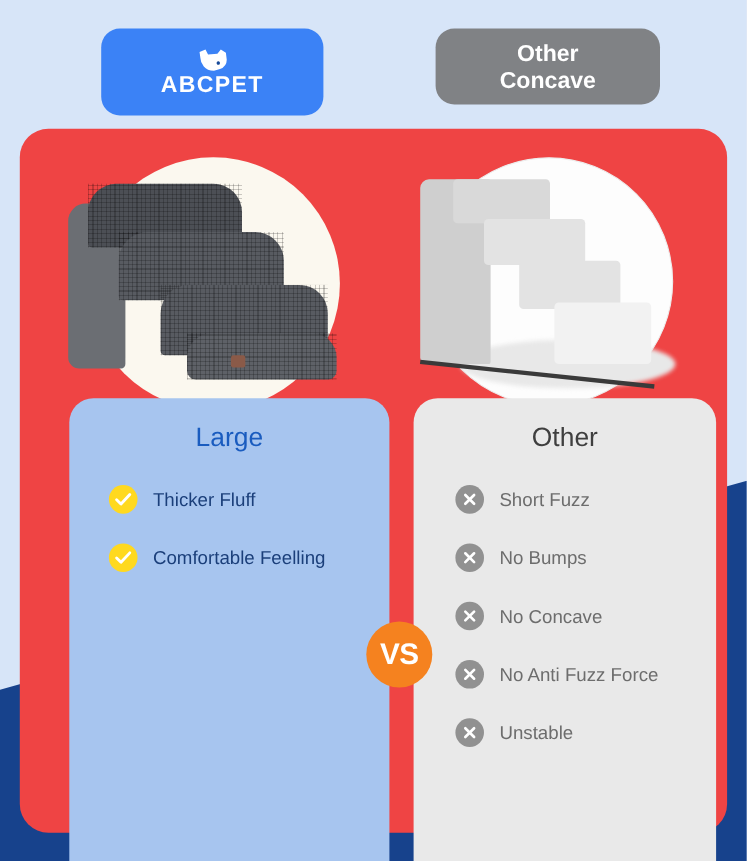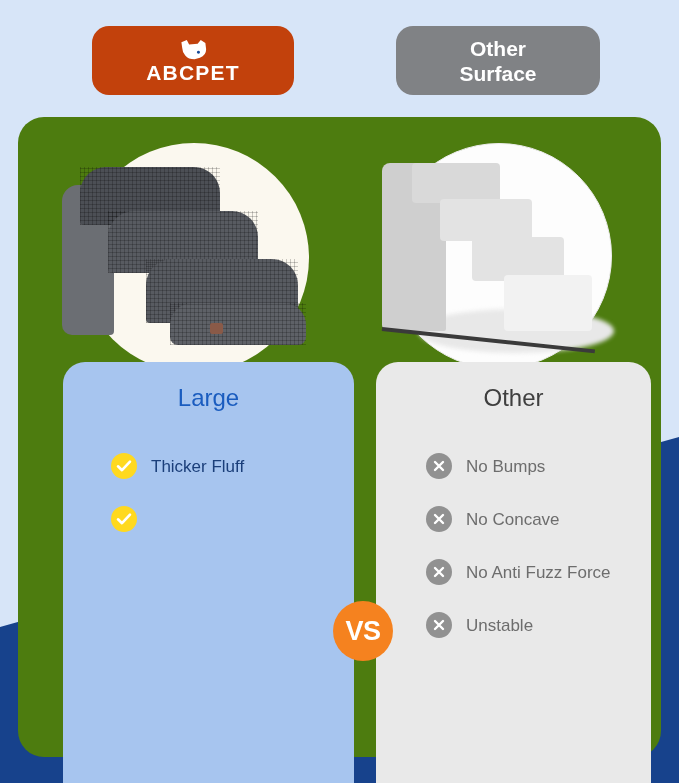--- a/index.html
+++ b/index.html
@@ -42,22 +42,22 @@
     position: absolute;
     border-radius: 17px;
     display: flex;
     flex-direction: column;
     align-items: center;
     justify-content: center;
     box-sizing: border-box;
   }
   #brand-pill {
     left: 92px; top: 0;
-    width: 202px; height: 69px;
-    background: #c2410c;
+    width: 202px; height: 79px;
+    background: #3b82f6;
   }
   #brand-logo-mark {
     width: 34px; height: 22px;
     margin-bottom: 1px;
     display: block;
   }
   #brand-wordmark {
     color: #ffffff;
     font-size: 21px;
     font-weight: bold;
@@ -74,21 +74,21 @@
     font-size: 21px;
     font-weight: bold;
     line-height: 25px;
   }
 
   
   #white-card {
     position: absolute;
     left: 18px; top: 117px;
     width: 643px; height: 640px;
-    background: #4d7c0f;
+    background: #ef4444;
     border-radius: 26px;
   }
 
   
   .product-area {
     position: absolute;
     top: 16px;
     height: 246px;
   }
   #product-area-left  { left: 18px;  width: 292px; }
@@ -187,21 +187,21 @@
     line-height: 27px;
     font-weight: normal;
     margin: 0;
     padding-top: 22px;
   }
   #panel-left .panel-title  { color: #1a5cbf; }
   #panel-right .panel-title { color: #3f3f3f; }
 
   .feature-list {
     list-style: none;
-    margin: 16px;
+    margin: 4px;
     padding: 26px 0 0 0;
   }
   .feature-item {
     display: flex;
     align-items: center;
     min-height: 26px;
     margin-bottom: 27px;
   }
   #panel-left .feature-item  { padding-left: 32px; }
   #panel-right .feature-item { padding-left: 34px; }
@@ -220,21 +220,21 @@
   .feature-text {
     font-size: 17px;
     line-height: 21px;
   }
   #panel-left .feature-text  { color: #1b3f7a; }
   #panel-right .feature-text { color: #6d6d6d; }
 
   
   #vs-badge {
     position: absolute;
-    left: 315px; top: 484px;
+    left: 315px; top: 448px;
     width: 60px; height: 60px;
     border-radius: 50%;
     background: #f5821f;
     display: flex;
     align-items: center;
     justify-content: center;
     color: #ffffff;
     font-size: 27px;
     font-weight: bold;
     letter-spacing: -0.5px;
@@ -253,21 +253,21 @@
     <div class="pill" id="brand-pill">
       <svg id="brand-logo-mark" viewBox="0 0 44 28">
         <path d="M7 4 L14 1 L17 7 L28 6 L32 1 L38 5 L39 13 Q39 21 31 24 L24 26 Q16 26 12 21 Q8 16 8 11 Z" fill="#ffffff"></path>
         <path d="M29 15 a2 2 0 1 0 0.1 0" fill="#174a99"></path>
       </svg>
       <div id="brand-wordmark">ABCPET</div>
     </div>
 
     <div class="pill" id="other-pill">
       <div class="other-pill-line">Other</div>
-      <div class="other-pill-line">Surface</div>
+      <div class="other-pill-line">Concave</div>
     </div>
 
   </div>
 
   <div id="white-card">
 
     <div class="product-area" id="product-area-left">
       <div class="circle-bg" id="circle-left"></div>
 
       <div id="stairs-dark">
@@ -324,36 +324,45 @@
               </svg>
           </span>
           <span class="feature-text">Thicker Fluff</span>
         </li>
         <li class="feature-item">
           <span class="mark mark-yes">
             <svg width="26" height="26" viewBox="0 0 26 26">
                 <path d="M7 13.3 L11 17.2 L19 8.6" stroke="#ffffff" stroke-width="2.6" fill="none" stroke-linecap="round" stroke-linejoin="round"></path>
               </svg>
           </span>
+          <span class="feature-text">Comfortable Feelling</span>
         </li>
       </ul>
     </div>
 
     <div class="panel" id="panel-right">
       <div class="panel-title">
         <span>Other</span><br>
       </div>
 
       <ul class="feature-list">
         <li class="feature-item">
           <span class="mark mark-no">
             <svg width="26" height="26" viewBox="0 0 26 26">
                 <path d="M9 9 L17 17 M17 9 L9 17" stroke="#ffffff" stroke-width="2.4" stroke-linecap="round"></path>
               </svg>
           </span>
+          <span class="feature-text">Short Fuzz</span>
+        </li>
+        <li class="feature-item">
+          <span class="mark mark-no">
+            <svg width="26" height="26" viewBox="0 0 26 26">
+                <path d="M9 9 L17 17 M17 9 L9 17" stroke="#ffffff" stroke-width="2.4" stroke-linecap="round"></path>
+              </svg>
+          </span>
           <span class="feature-text">No Bumps</span>
         </li>
         <li class="feature-item">
           <span class="mark mark-no">
             <svg width="26" height="26" viewBox="0 0 26 26">
                 <path d="M9 9 L17 17 M17 9 L9 17" stroke="#ffffff" stroke-width="2.4" stroke-linecap="round"></path>
               </svg>
           </span>
           <span class="feature-text">No Concave</span>
         </li>

